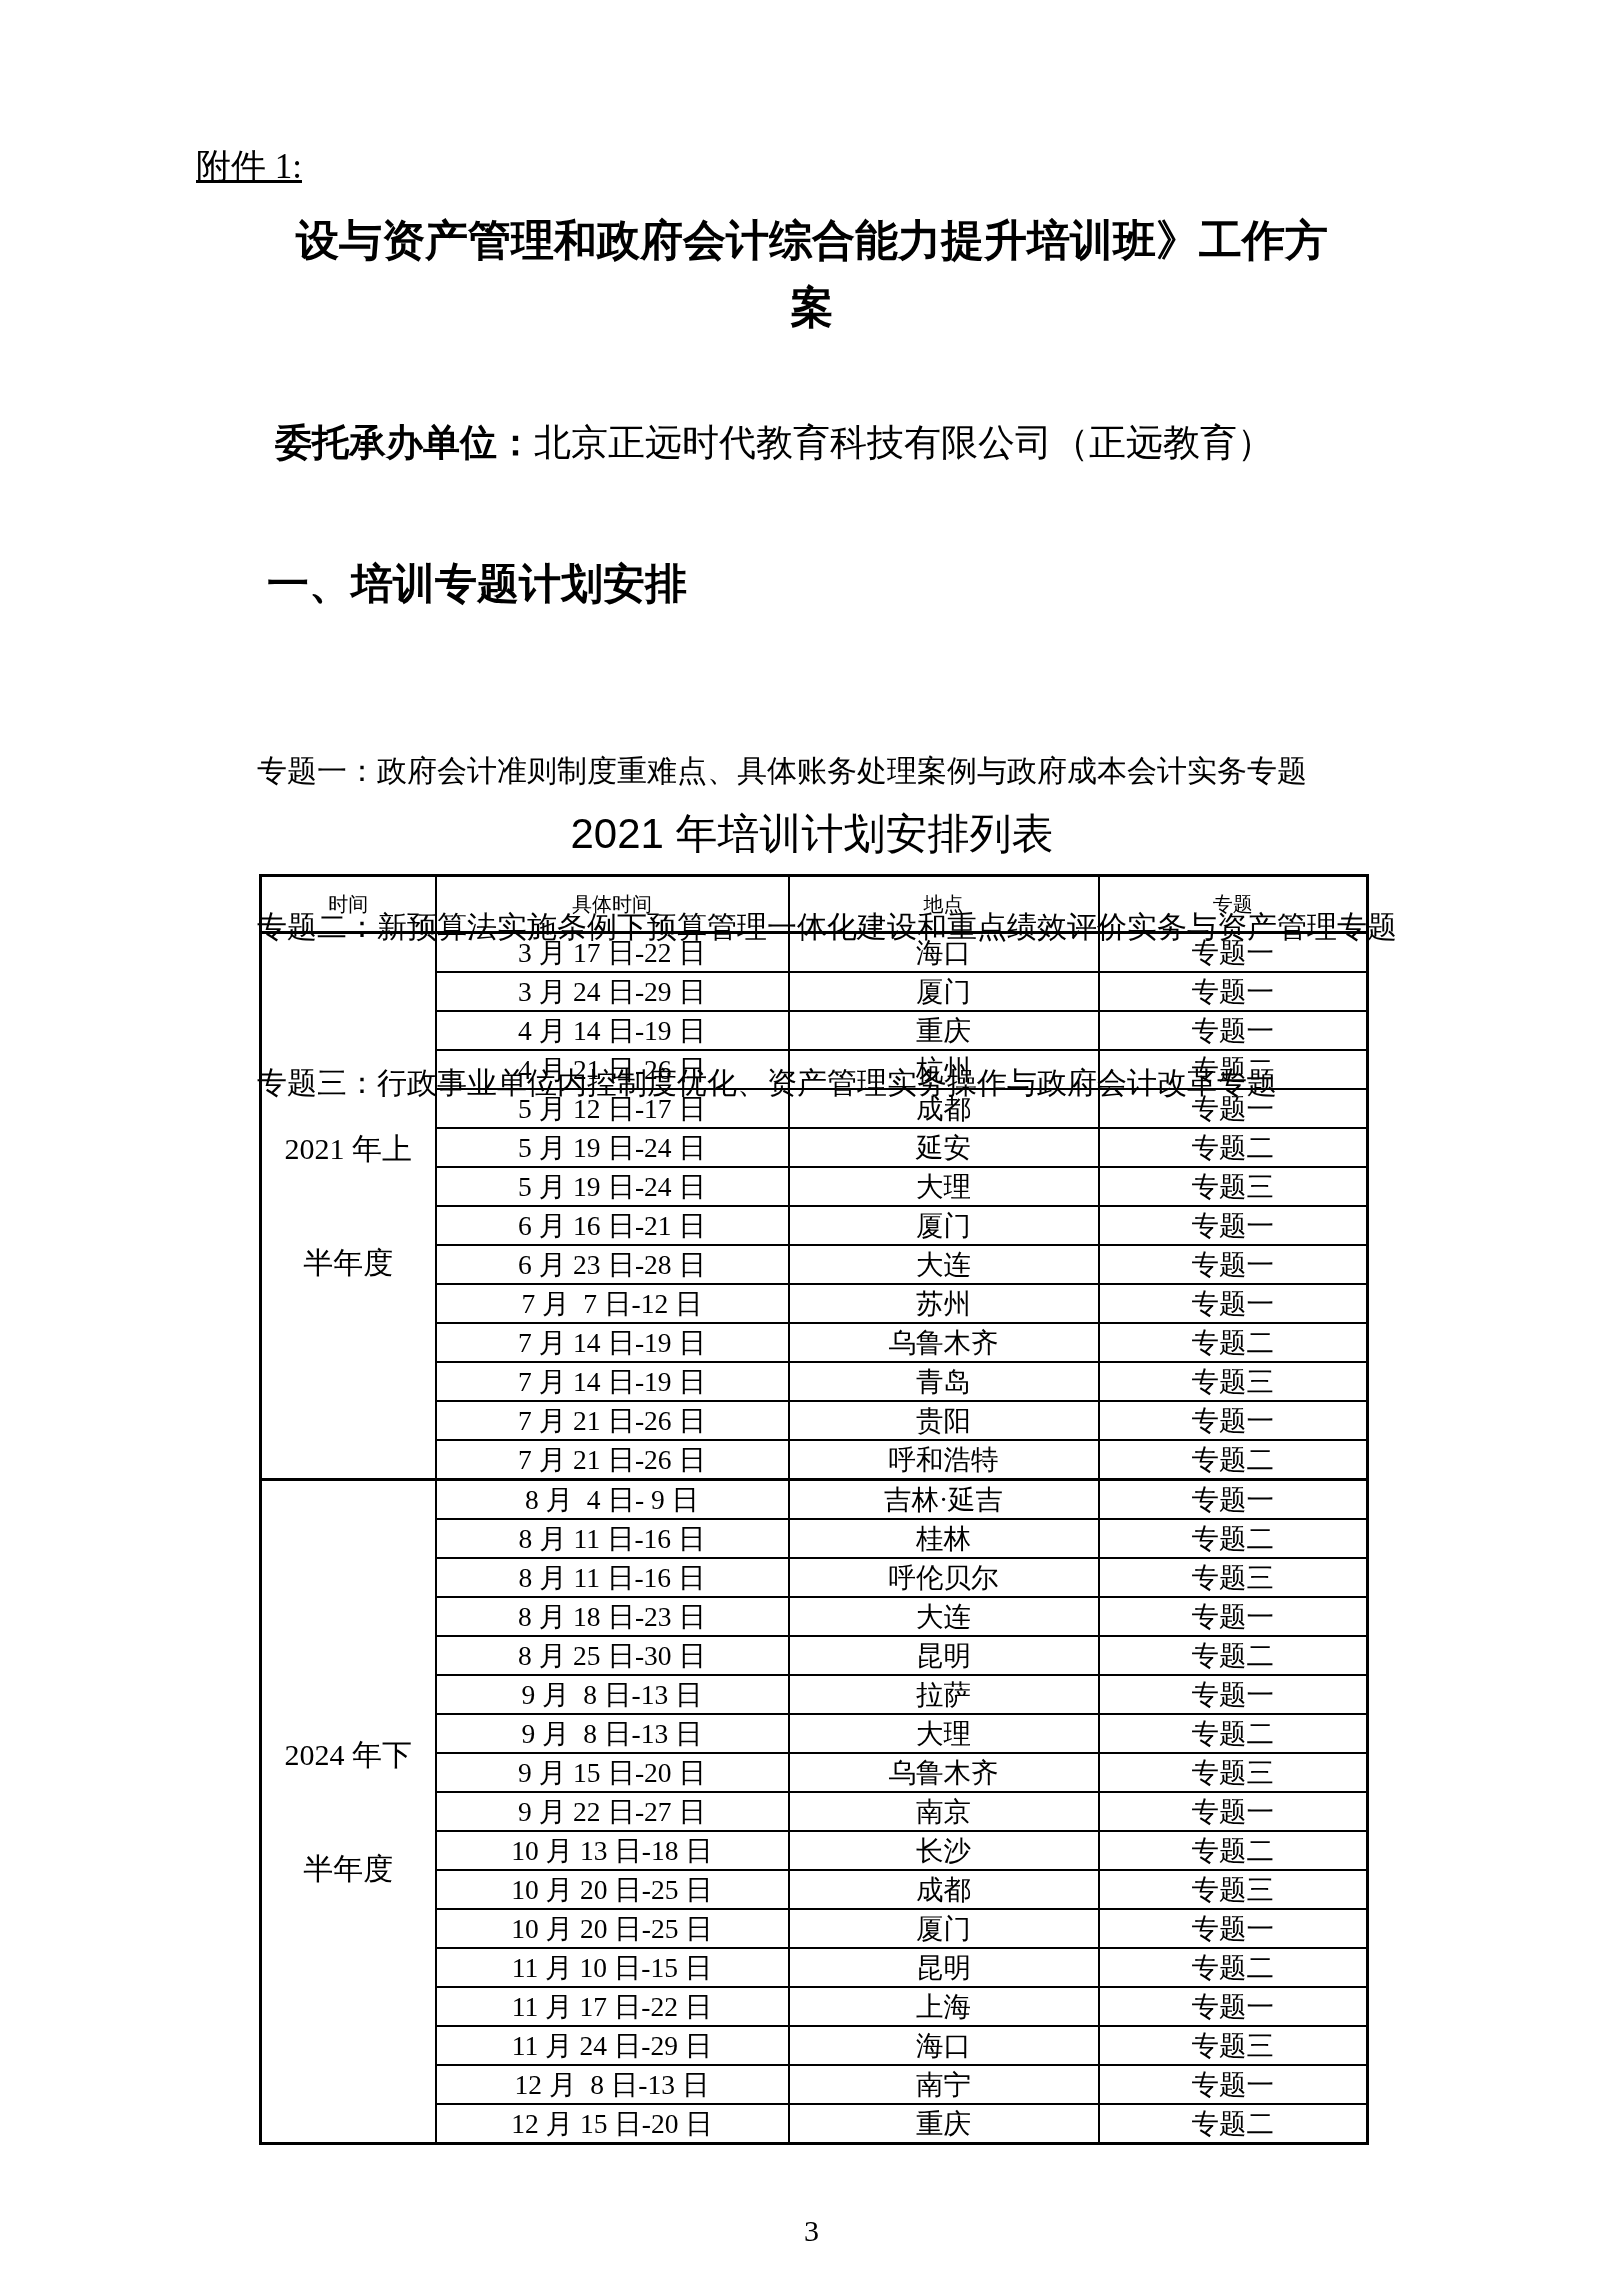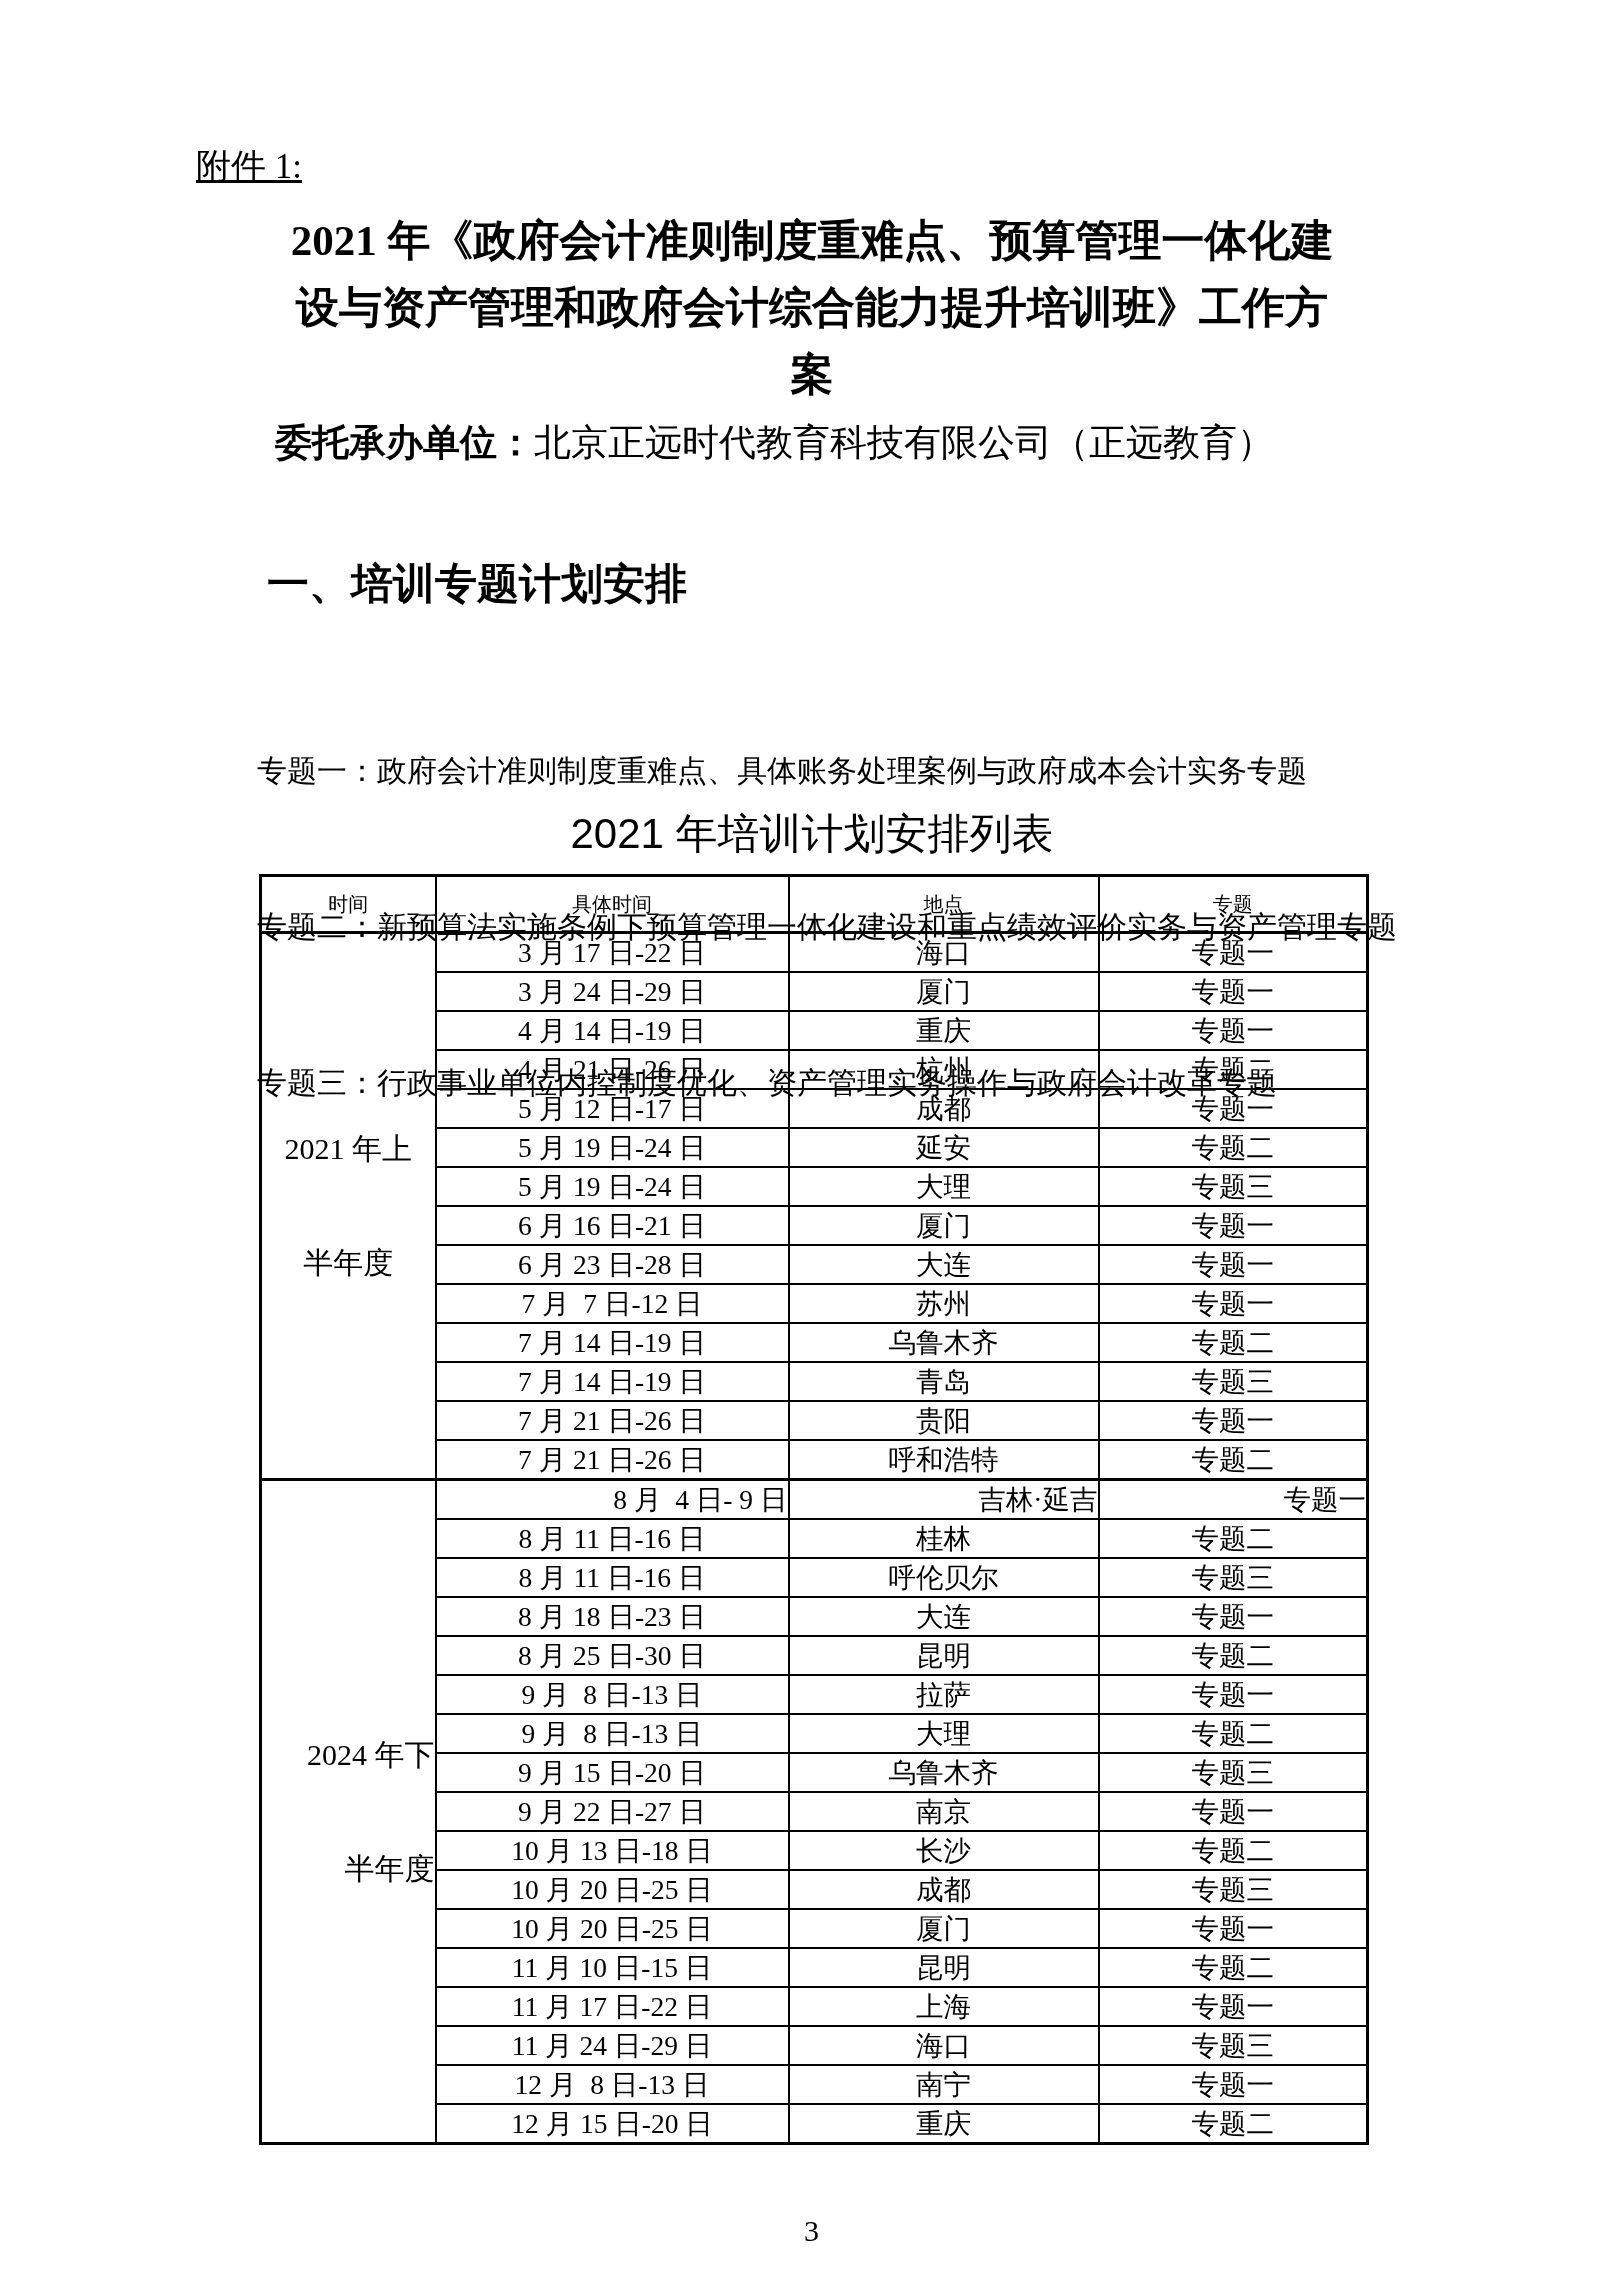--- a/index.html
+++ b/index.html
@@ -43,39 +43,38 @@
   }
   .schedule th{
     height:54px;font-size:20px;font-weight:normal;
     border-bottom:3.3px solid #000;
   }
   .schedule td{
     height:37px;font-size:27.5px;white-space:pre;
   }
   .schedule td.period{font-size:30px;}
   .schedule td.period div{line-height:46px;}
-  .schedule tr.section-start td{border-top:3.3px solid #000;text-align:right;}
+  .schedule tr.section-start td{border-top:3.3px solid #000;}
   .col-time{width:175px;}
   .col-date{width:353px;}
   .col-loc{width:310px;}
   .col-topic{width:269px;}
   .page-num{
     position:absolute;left:0;top:2211px;width:1623px;text-align:center;
     font-size:30px;line-height:39px;
   }
 </style>
 </head>
 <body>
 
 <div>
 
   <div class="attachment">附件 1:</div>
 
   <div class="doc-title">
-    <div>2021 年《政府会计准则制度重难点、预算管理一体化建</div>
     <div>设与资产管理和政府会计综合能力提升培训班》工作方</div>
     <div>案</div>
   </div>
 
   <div class="orgs">
     <div><span class="label">委托承办单位：</span><span>北京正远时代教育科技有限公司（正远教育）</span></div>
   </div>
 
   <div class="plan-heading">一、培训专题计划安排</div>
 

